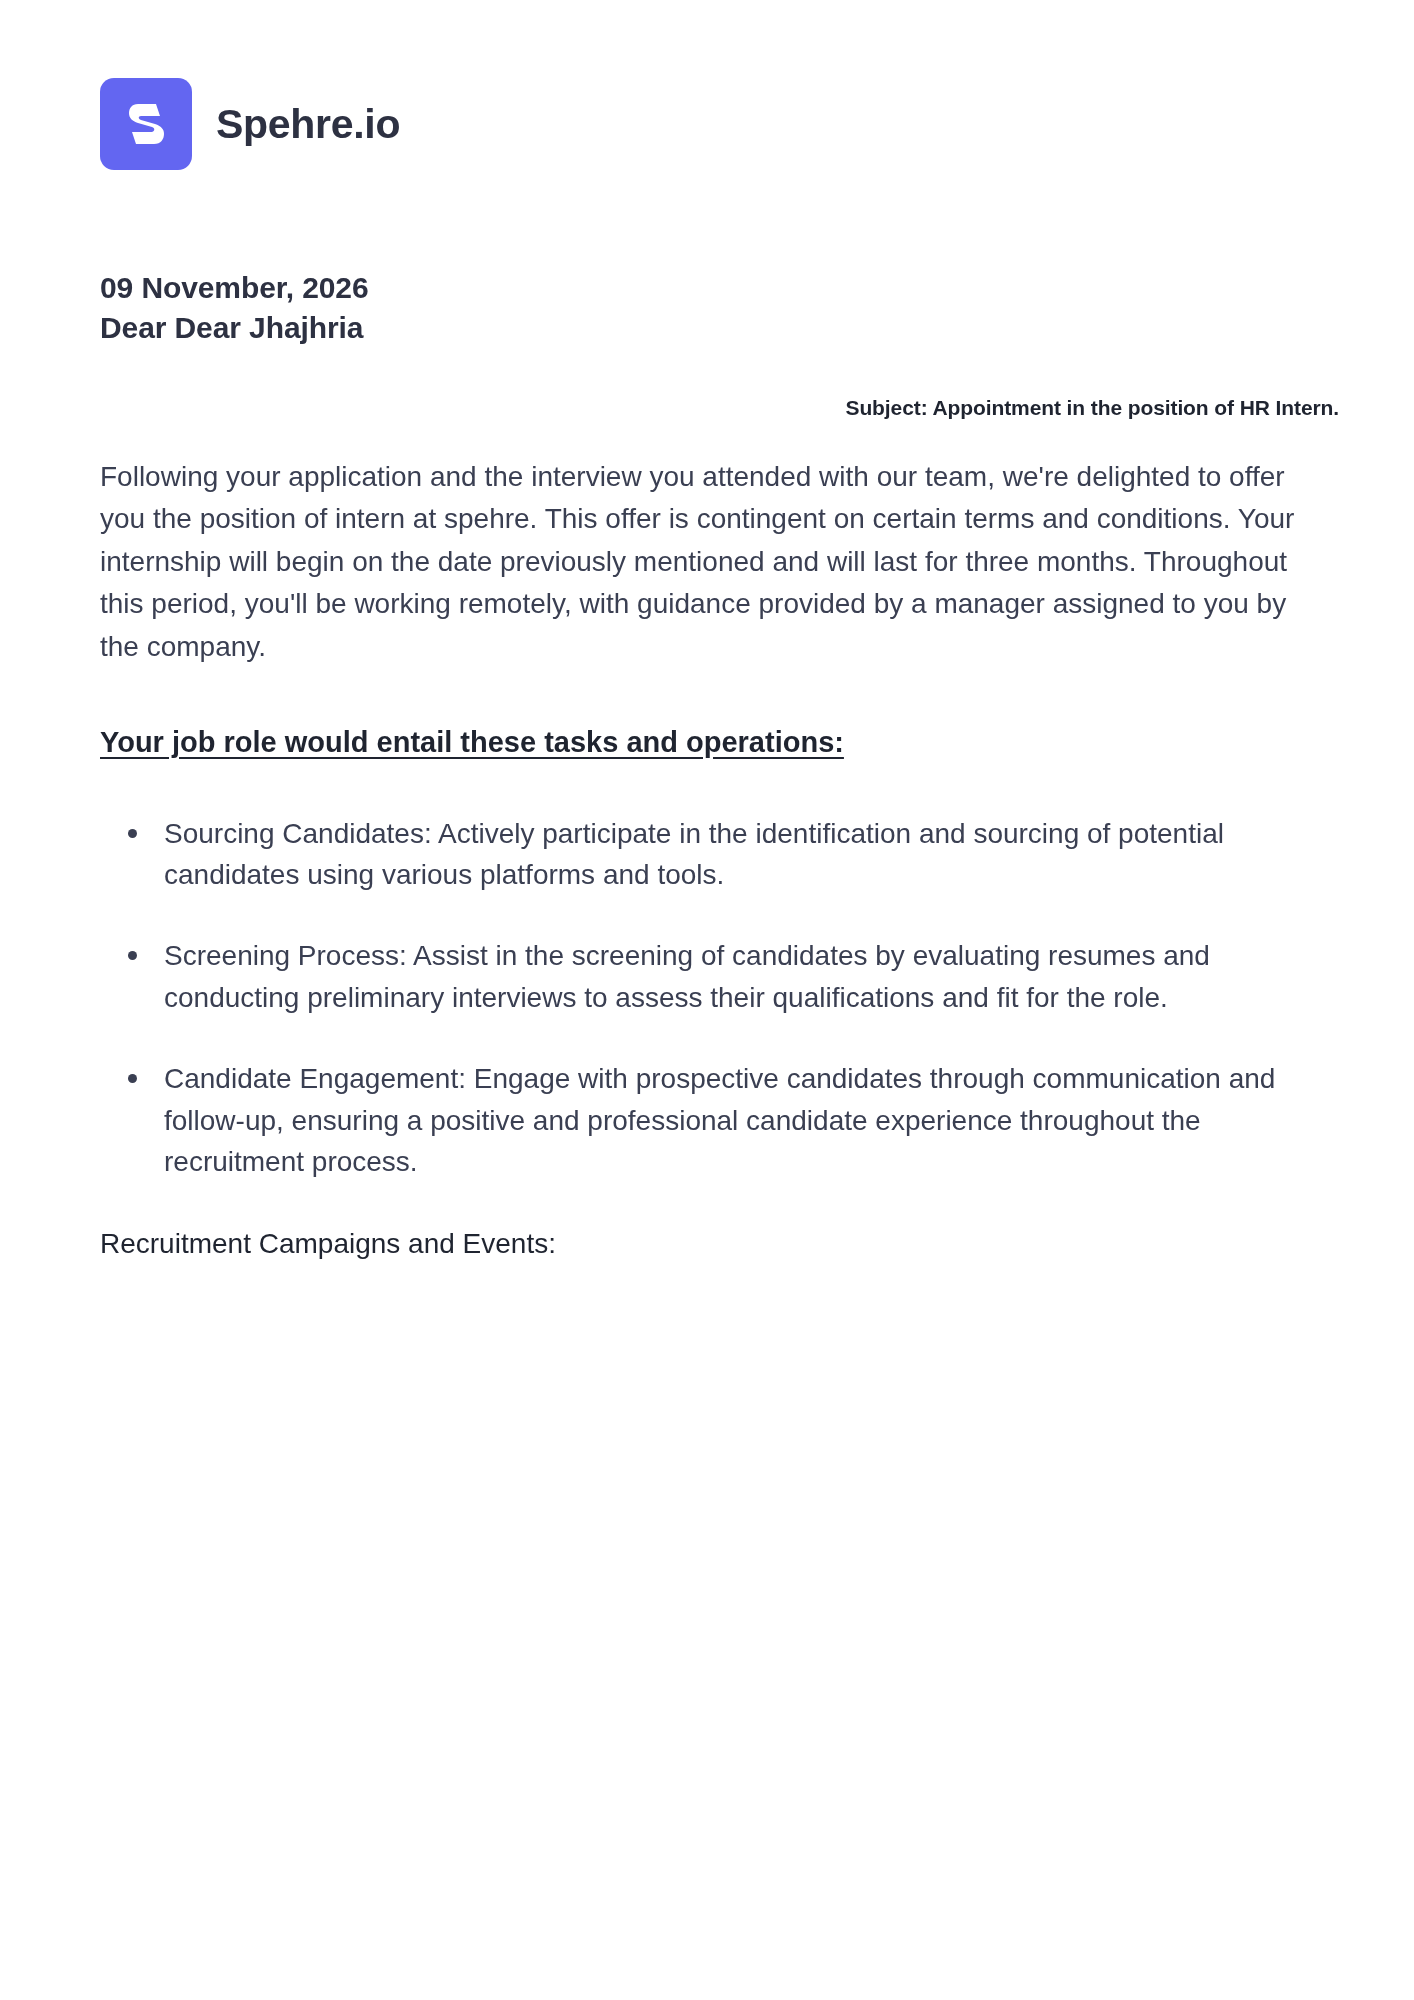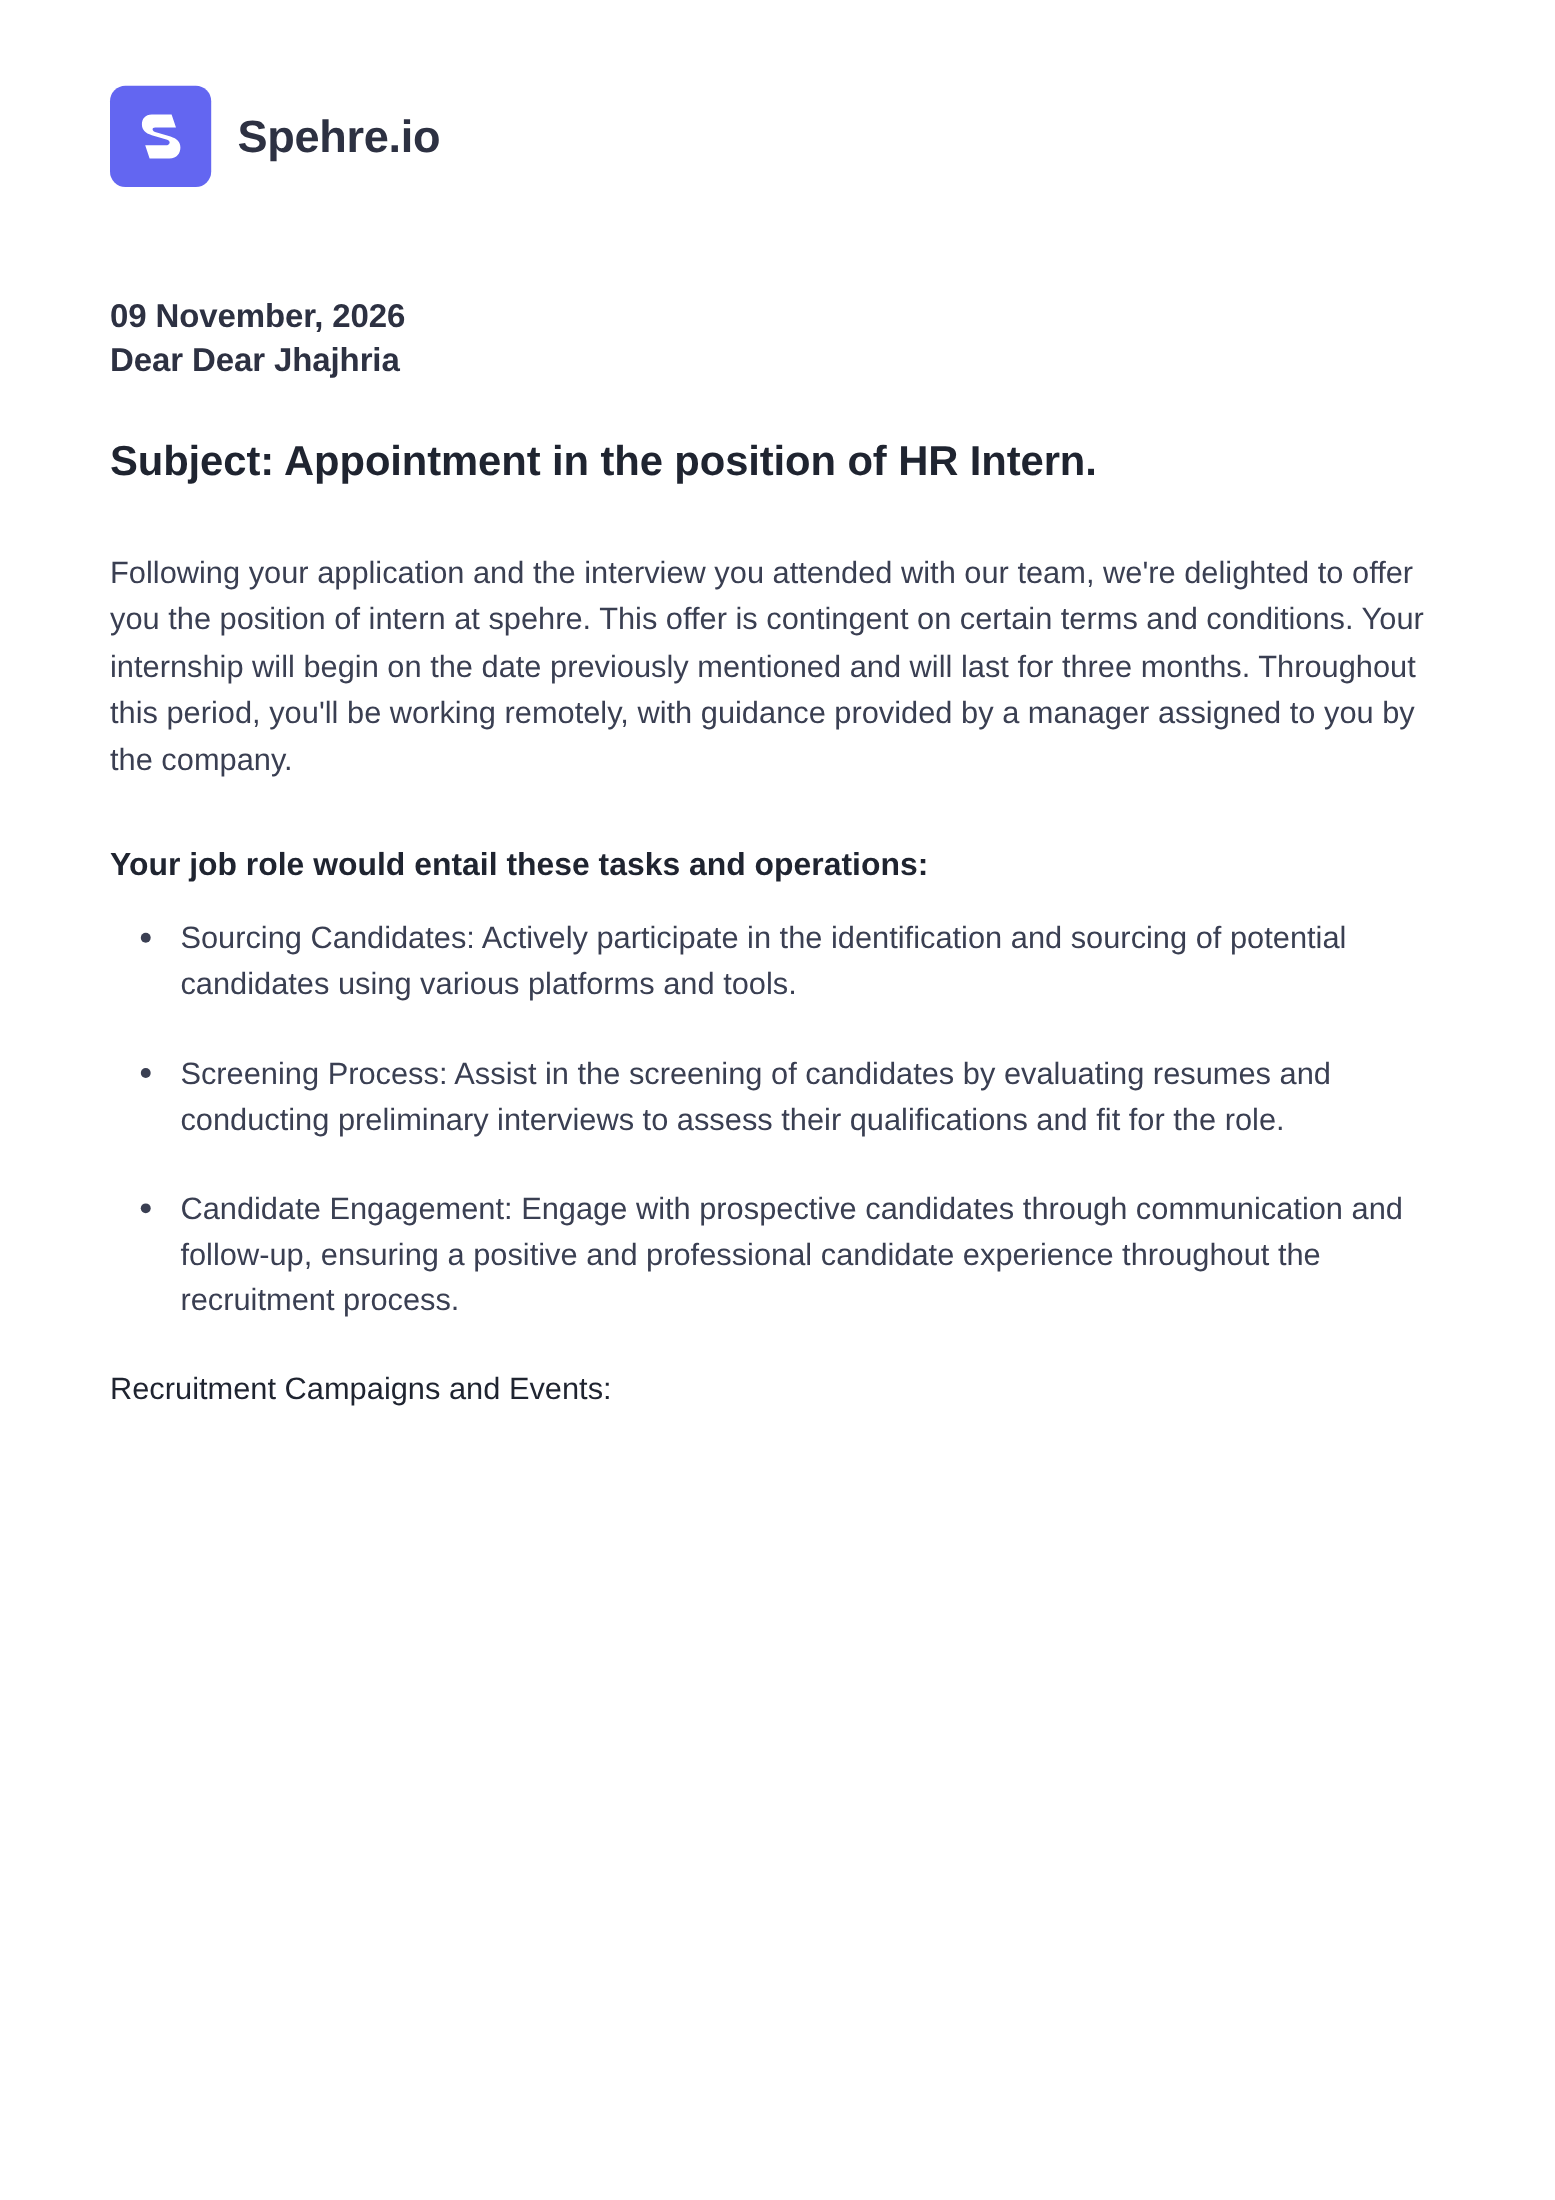--- a/index.html
+++ b/index.html
@@ -57,41 +57,43 @@
   .meta-line {
     font-size: 30px;
     font-weight: 700;
     color: #2d3142;
     line-height: 1.33;
     letter-spacing: -0.1px;
   }
   .meta-block { margin-bottom: 44px; }
 
   .subject {
-    font-size: 38px;
+    font-size: 21px;
     font-weight: 700;
     color: #1f2430;
     letter-spacing: -0.1px;
-    margin-bottom: 50px;
+    margin-bottom: 32px;
+    text-align: right;
   }
 
   .para {
     font-size: 28px;
     line-height: 1.52;
     color: #3a3f52;
     margin: 0 0 52px 0;
     max-width: 1210px;
   }
 
   .section-underline {
     font-size: 29px;
     font-weight: 700;
     color: #1f2430;
+    text-decoration: underline;
     text-underline-offset: 5px;
-    margin-bottom: 24px;
+    margin-bottom: 48px;
   }
 
   .section-head {
     font-size: 28px;
     font-weight: 700;
     color: #1f2430;
     margin-bottom: 34px;
   }
 
   ul.bullets {

